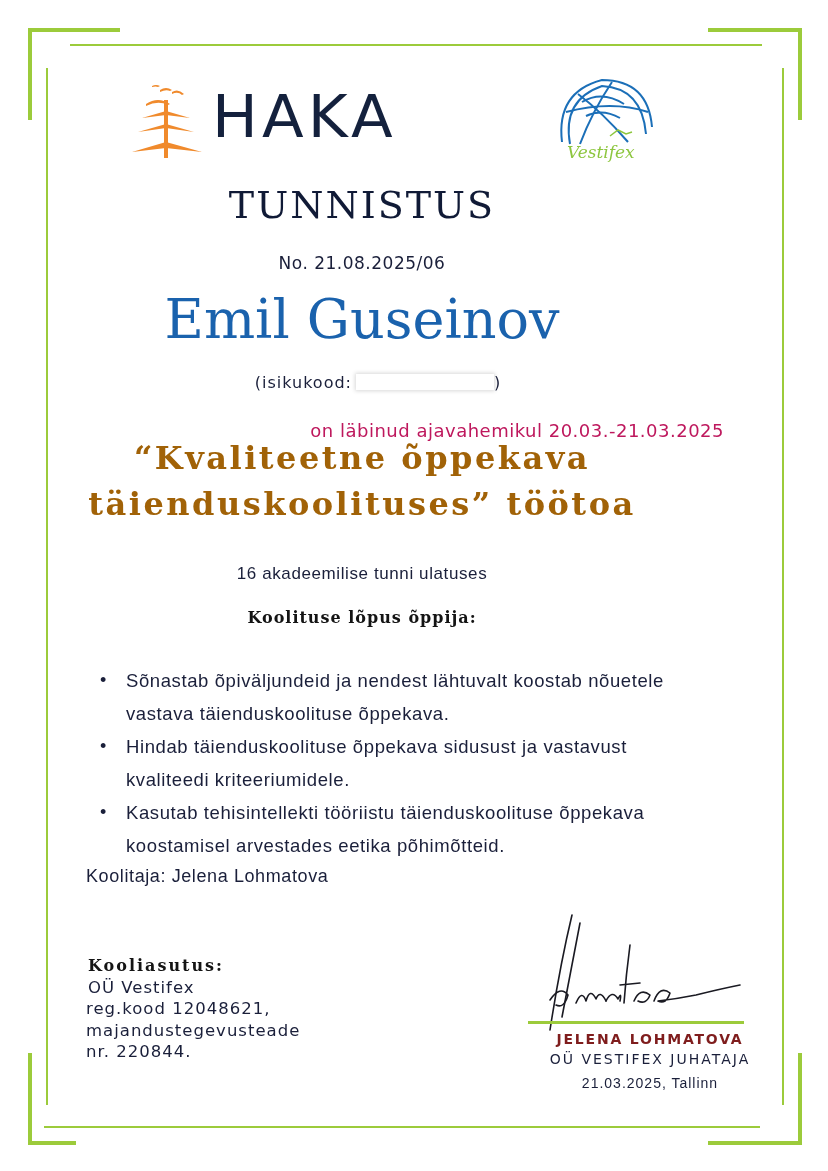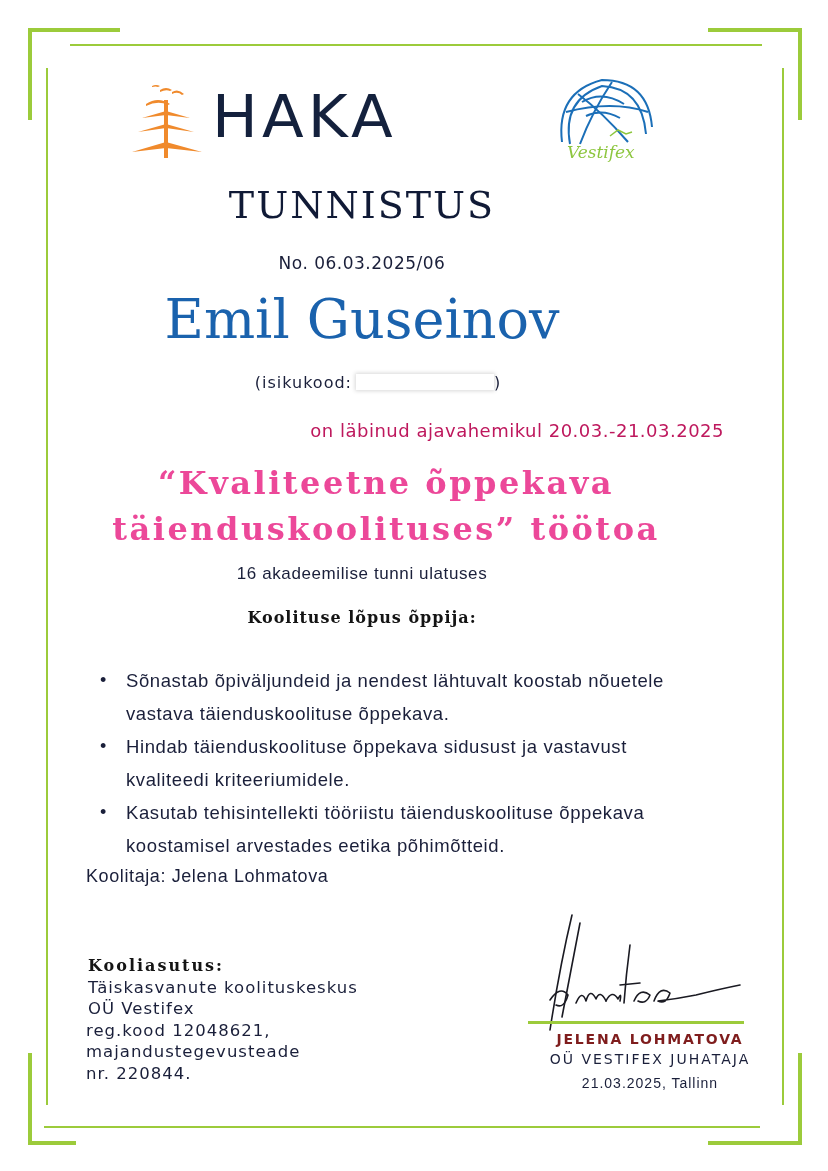--- a/index.html
+++ b/index.html
@@ -11,21 +11,21 @@
   .haka-text { position: absolute; left: 82px; top: 2px; font-family: "DejaVu Sans", sans-serif; font-size: 58px; font-weight: normal; color: #14213d; letter-spacing: 4px; line-height: 70px; transform: scaleX(1.05); transform-origin: left; }
   .vestifex-logo { position: absolute; left: 552px; top: 72px; width: 110px; height: 100px; }
   .vestifex-text { position: absolute; left: 15px; top: 70px; font-family: "DejaVu Serif", serif; font-style: italic; font-size: 17px; color: #8dc63f; }
 
   .title { top: 183px; font-family: "DejaVu Serif", serif; font-size: 38px; letter-spacing: 2px; color: #101a36; }
   .number { top: 253px; font-family: "DejaVu Sans", sans-serif; font-size: 17px; letter-spacing: 0.5px; color: #1a1f3a; }
   .name { top: 288px; font-family: "DejaVu Serif", serif; font-size: 54px; color: #1a62ad; }
   .idcode { top: 373px; font-family: "DejaVu Sans", sans-serif; font-size: 16px; letter-spacing: 1px; color: #1a1f3a; padding-left: 16px; }
   .redact { display: inline-block; width: 138px; height: 16px; background: #ffffff; box-shadow: 0 0 4px 1px #d8d8d8; vertical-align: -2px; margin-left: 4px; }
   .period { top: 420px; font-family: "DejaVu Sans", sans-serif; font-size: 18px; letter-spacing: 0.5px; color: #be185d; text-align: right; }
-  .course { top: 460px; font-family: "DejaVu Serif", serif; font-size: 32px; line-height: 46px; letter-spacing: 2.5px; font-weight: bold; color: #ec4899; padding-left: 24px; }
+  .course { top: 435px; font-family: "DejaVu Serif", serif; font-size: 32px; line-height: 46px; letter-spacing: 2.5px; font-weight: bold; color: #a16207; }
   .hours { top: 564px; font-family: "Liberation Sans", sans-serif; font-size: 17px; letter-spacing: 0.6px; color: #1a1f3a; }
   .outcomes-head { top: 608px; font-family: "DejaVu Serif", serif; font-size: 16px; font-weight: bold; letter-spacing: 1px; color: #141414; }
 
   .outcomes { position: absolute; left: 86px; top: 650px; width: 680px; margin: 14px; padding: 0; list-style: none; font-family: "Liberation Sans", sans-serif; font-size: 18.5px; line-height: 33px; letter-spacing: 0.6px; color: #1a1f3a; }
   .outcomes li { position: relative; padding-left: 26px; }
   .outcomes li::before { content: "\2022"; position: absolute; left: 0; top: 0; font-size: 18px; }
   .trainer { position: absolute; left: 86px; top: 866px; font-family: "Liberation Sans", sans-serif; font-size: 18px; letter-spacing: 0.6px; color: #1a1f3a; }
 
   .inst { position: absolute; left: 88px; top: 955px; font-family: "DejaVu Sans", sans-serif; font-size: 16.5px; line-height: 21.5px; letter-spacing: 1px; color: #1a1f3a; }
   .inst-head { font-family: "DejaVu Serif", serif; font-weight: bold; font-size: 16px; letter-spacing: 2px; color: #141414; }
@@ -78,21 +78,21 @@
       <path d="M26 22 Q50 40 76 70"></path>
       <path d="M60 10 Q40 40 28 72"></path>
       <path d="M14 40 Q60 28 96 40"></path>
     </g>
     <path d="M58 64 L66 58 L74 62 L80 60" fill="none" stroke="#8dc63f" stroke-width="1.5"></path>
   </svg>
   <div class="vestifex-text">Vestifex</div>
 </div>
 
 <div class="center title">TUNNISTUS</div>
-<div class="center number">No. 06.03.2025/06</div>
+<div class="center number">No. 21.08.2025/06</div>
 <div class="center name">Emil Guseinov</div>
 <div class="center idcode">
   <span>(isikukood:</span><span class="redact"></span><span>)</span>
 </div>
 <div class="center period">on läbinud ajavahemikul 20.03.-21.03.2025</div>
 
 <div class="center course">
   <div>“Kvaliteetne õppekava</div>
   <div>täienduskoolituses” töötoa</div>
 </div>
@@ -111,21 +111,20 @@
   <li>
     <div>Kasutab tehisintellekti tööriistu täienduskoolituse õppekava</div>
     <div>koostamisel arvestades eetika põhimõtteid.</div>
   </li>
 </ul>
 
 <div class="trainer">Koolitaja: Jelena Lohmatova</div>
 
 <div class="inst">
   <div class="inst-head">Kooliasutus:</div>
-  <div>Täiskasvanute koolituskeskus</div>
   <div>OÜ Vestifex</div>
   <div style="margin-left:-2px;">reg.kood 12048621,</div>
   <div style="margin-left:-2px;">majandustegevusteade</div>
   <div style="margin-left:-2px;">nr. 220844.</div>
 </div>
 
 <div class="sig-area">
   <svg width="240" height="130" viewBox="0 0 240 130" style="position:absolute;left:0;top:0;">
     <g fill="none" stroke="#1a1a22" stroke-width="1.6" stroke-linecap="round" stroke-linejoin="round">
       <path d="M52 10 Q40 60 30 125"></path>

